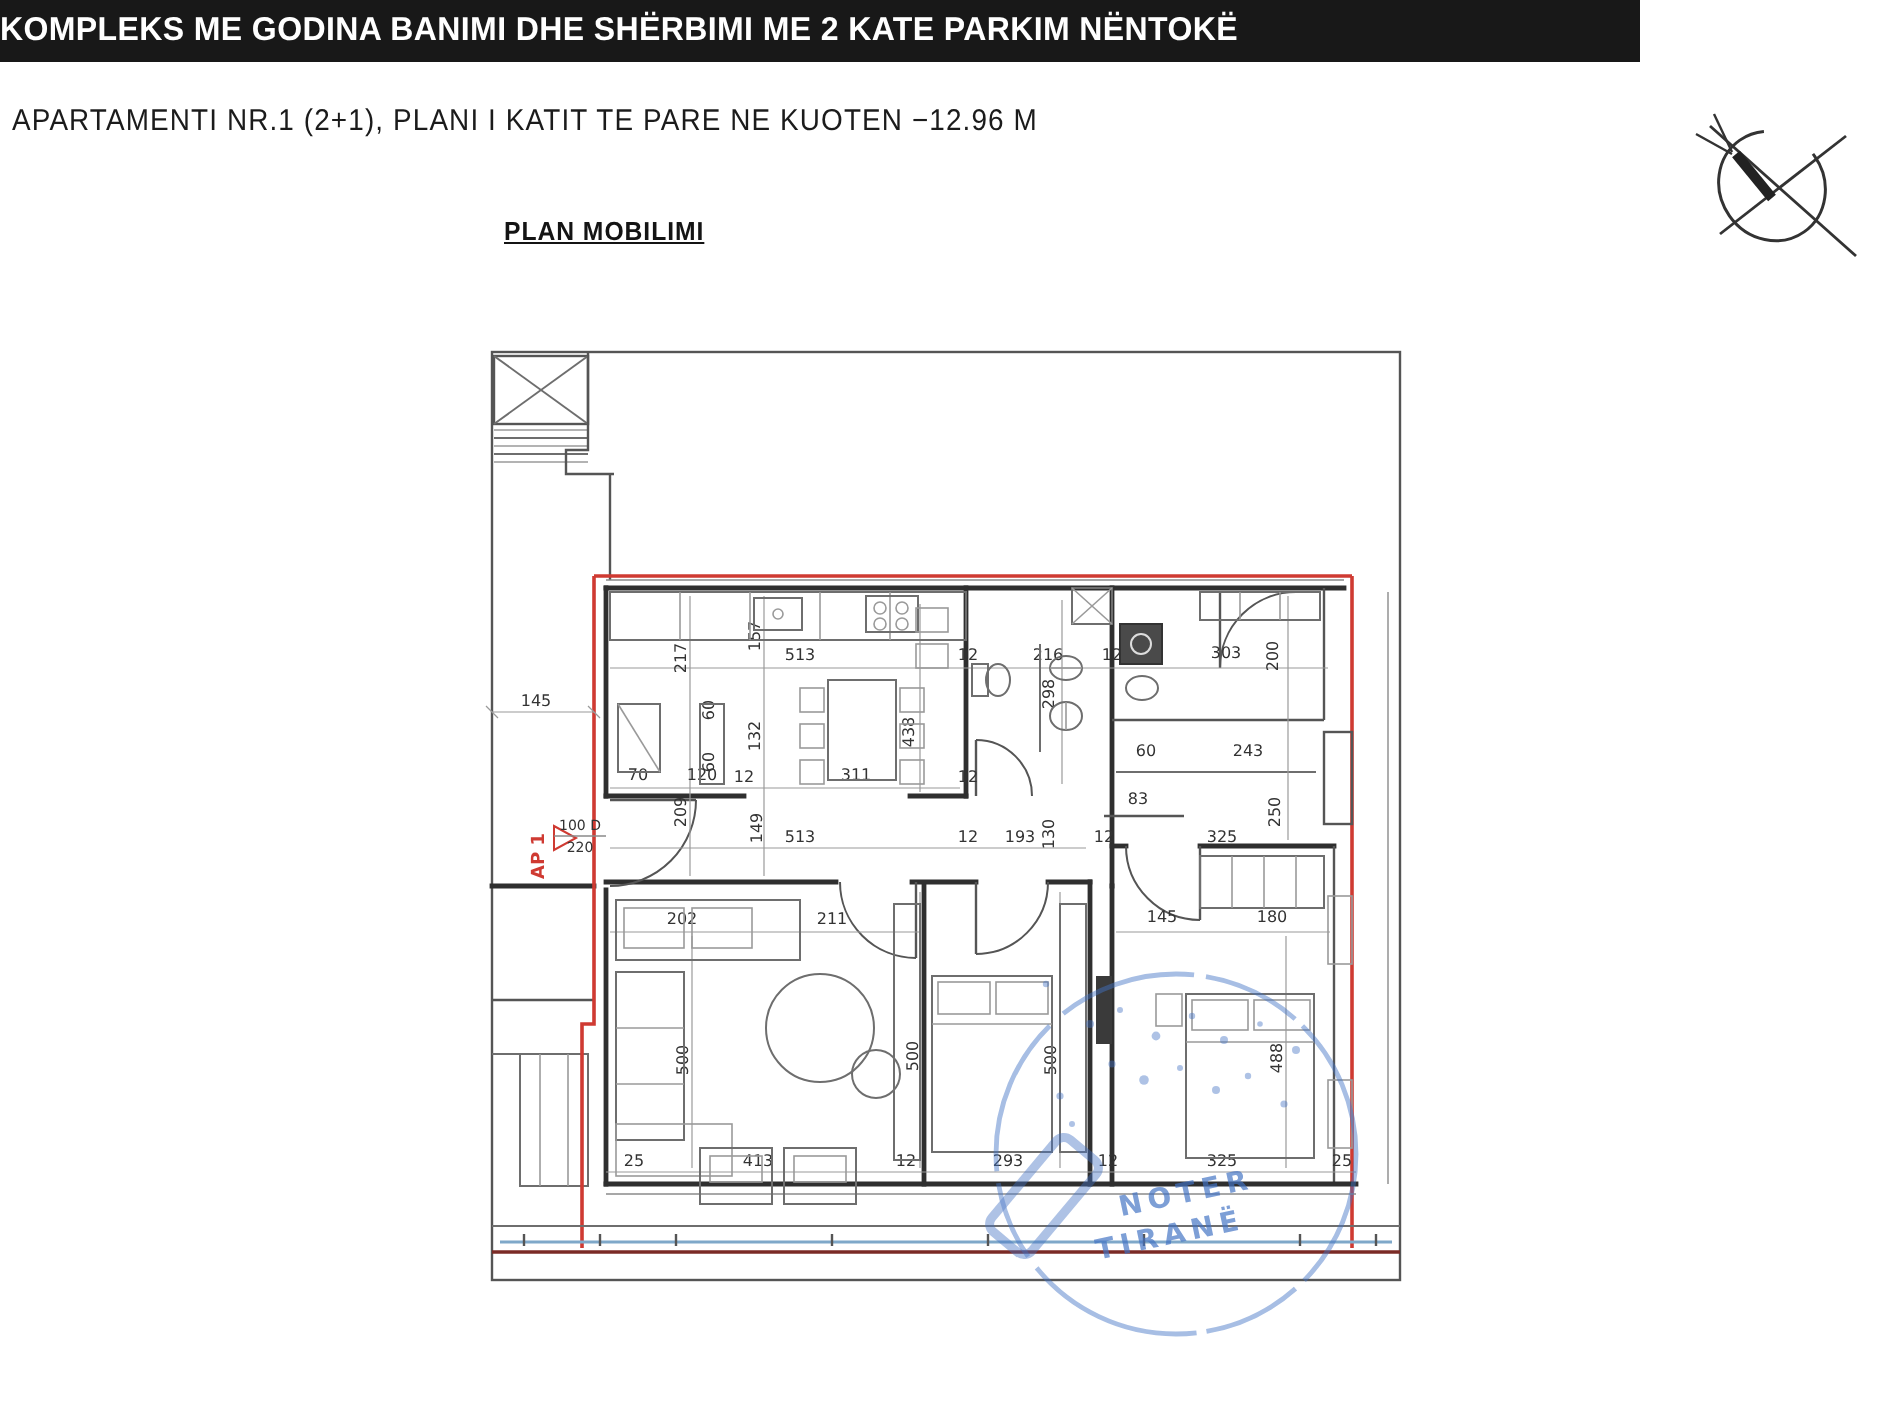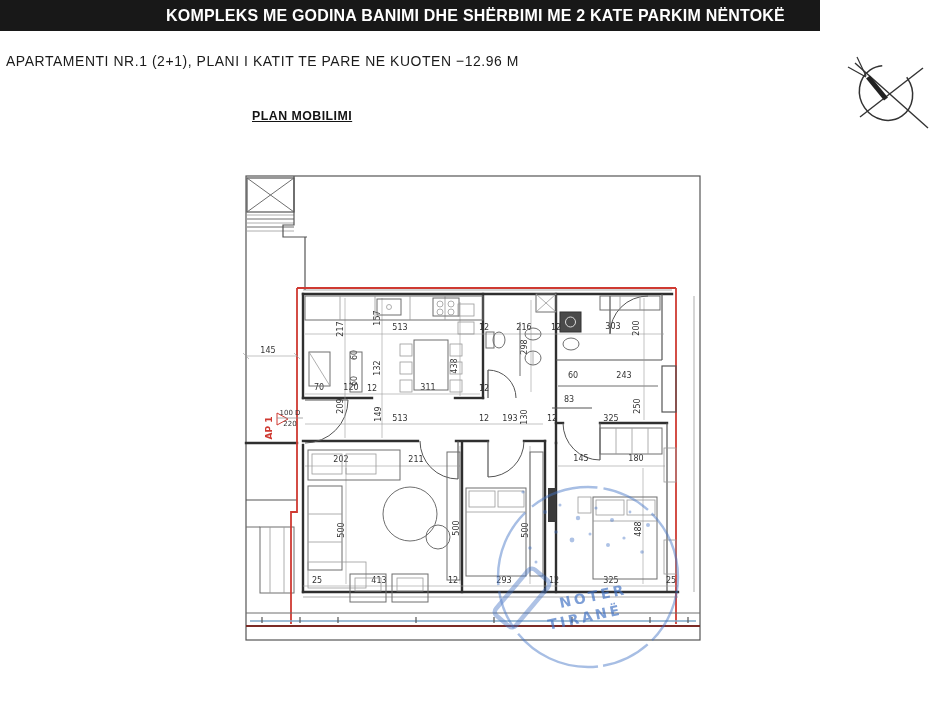--- a/index.html
+++ b/index.html
@@ -10,21 +10,21 @@
     --ink:#2f2f2f;
   }
   html,body{margin:0;padding:0;}
   body{
     width:950px;height:701px;position:relative;overflow:hidden;
     background:#ffffff;font-family:"Liberation Sans",sans-serif;
   }
   .titlebar{
     position:absolute;left:0;top:0;width:820px;height:31px;
     background:#181818;color:#ffffff;display:flex;align-items:center;
-    box-sizing:border-box;padding:0 16px;justify-content:flex-end;
+    box-sizing:border-box;padding:0 0;
   }
   .titlebar span{
     font-size:16.5px;font-weight:700;letter-spacing:.2px;white-space:nowrap;
     transform:scaleX(.97);transform-origin:left center;
   }
   .subtitle{
     position:absolute;left:6px;top:52px;font-size:15px;color:#1b1b1b;
     letter-spacing:.6px;white-space:nowrap;transform:scaleX(.93);transform-origin:left top;
   }
   .plan-label{

